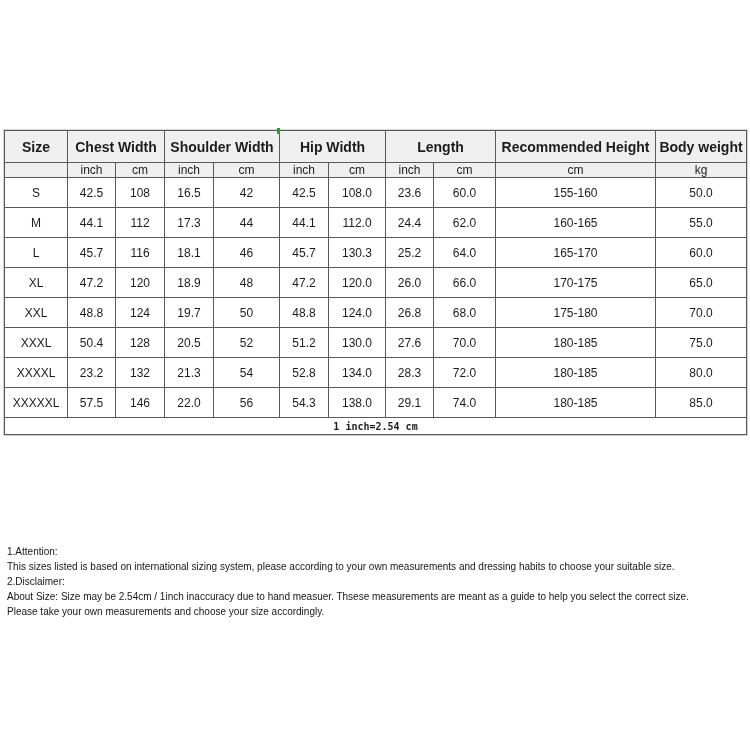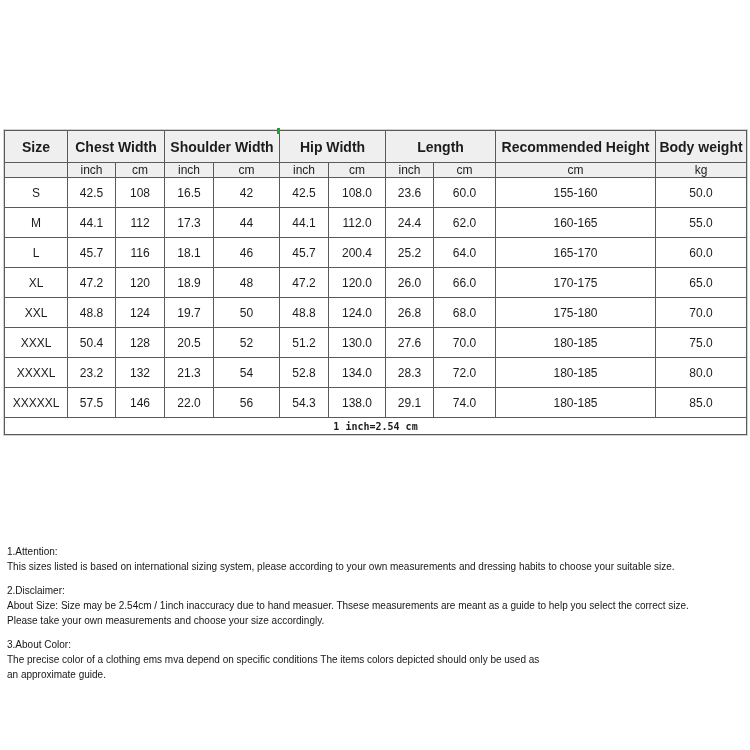--- a/index.html
+++ b/index.html
@@ -83,21 +83,20 @@
   .footer {
     position: absolute;
     left: 7px;
     top: 544px;
     width: 740px;
     font-size: 10px;
     line-height: 15px;
     color: #161616;
   }
   .footer-section + .footer-section {
-    margin-top: 9px;
   }
   .footer-heading,
   .footer-line {
     white-space: nowrap;
   }
 </style>
 </head>
 <body>
 
 <table class="size-table">
@@ -166,21 +165,21 @@
         <td>160-165</td>
         <td>55.0</td>
       </tr>
       <tr class="data-row">
         <td>L</td>
         <td>45.7</td>
         <td>116</td>
         <td>18.1</td>
         <td>46</td>
         <td>45.7</td>
-        <td>200.4</td>
+        <td>130.3</td>
         <td>25.2</td>
         <td>64.0</td>
         <td>165-170</td>
         <td>60.0</td>
       </tr>
       <tr class="data-row">
         <td>XL</td>
         <td>47.2</td>
         <td>120</td>
         <td>18.9</td>
@@ -257,18 +256,13 @@
 <div class="footer">
   <div class="footer-section">
     <div class="footer-heading">1.Attention:</div>
     <div class="footer-line">This sizes listed is based on international sizing system, please according to your own measurements and dressing habits to choose your suitable size.</div>
   </div>
   <div class="footer-section">
     <div class="footer-heading">2.Disclaimer:</div>
     <div class="footer-line">About Size: Size may be 2.54cm / 1inch inaccuracy due to hand measuer. Thsese measurements are meant as a guide to help you select the correct size.</div>
     <div class="footer-line">Please take your own measurements and choose your size accordingly.</div>
   </div>
-  <div class="footer-section">
-    <div class="footer-heading">3.About Color:</div>
-    <div class="footer-line">The precise color of a clothing ems mva depend on specific conditions The items colors depicted should only be used as</div>
-    <div class="footer-line">an approximate guide.</div>
-  </div>
 </div>
 
 </body></html>

